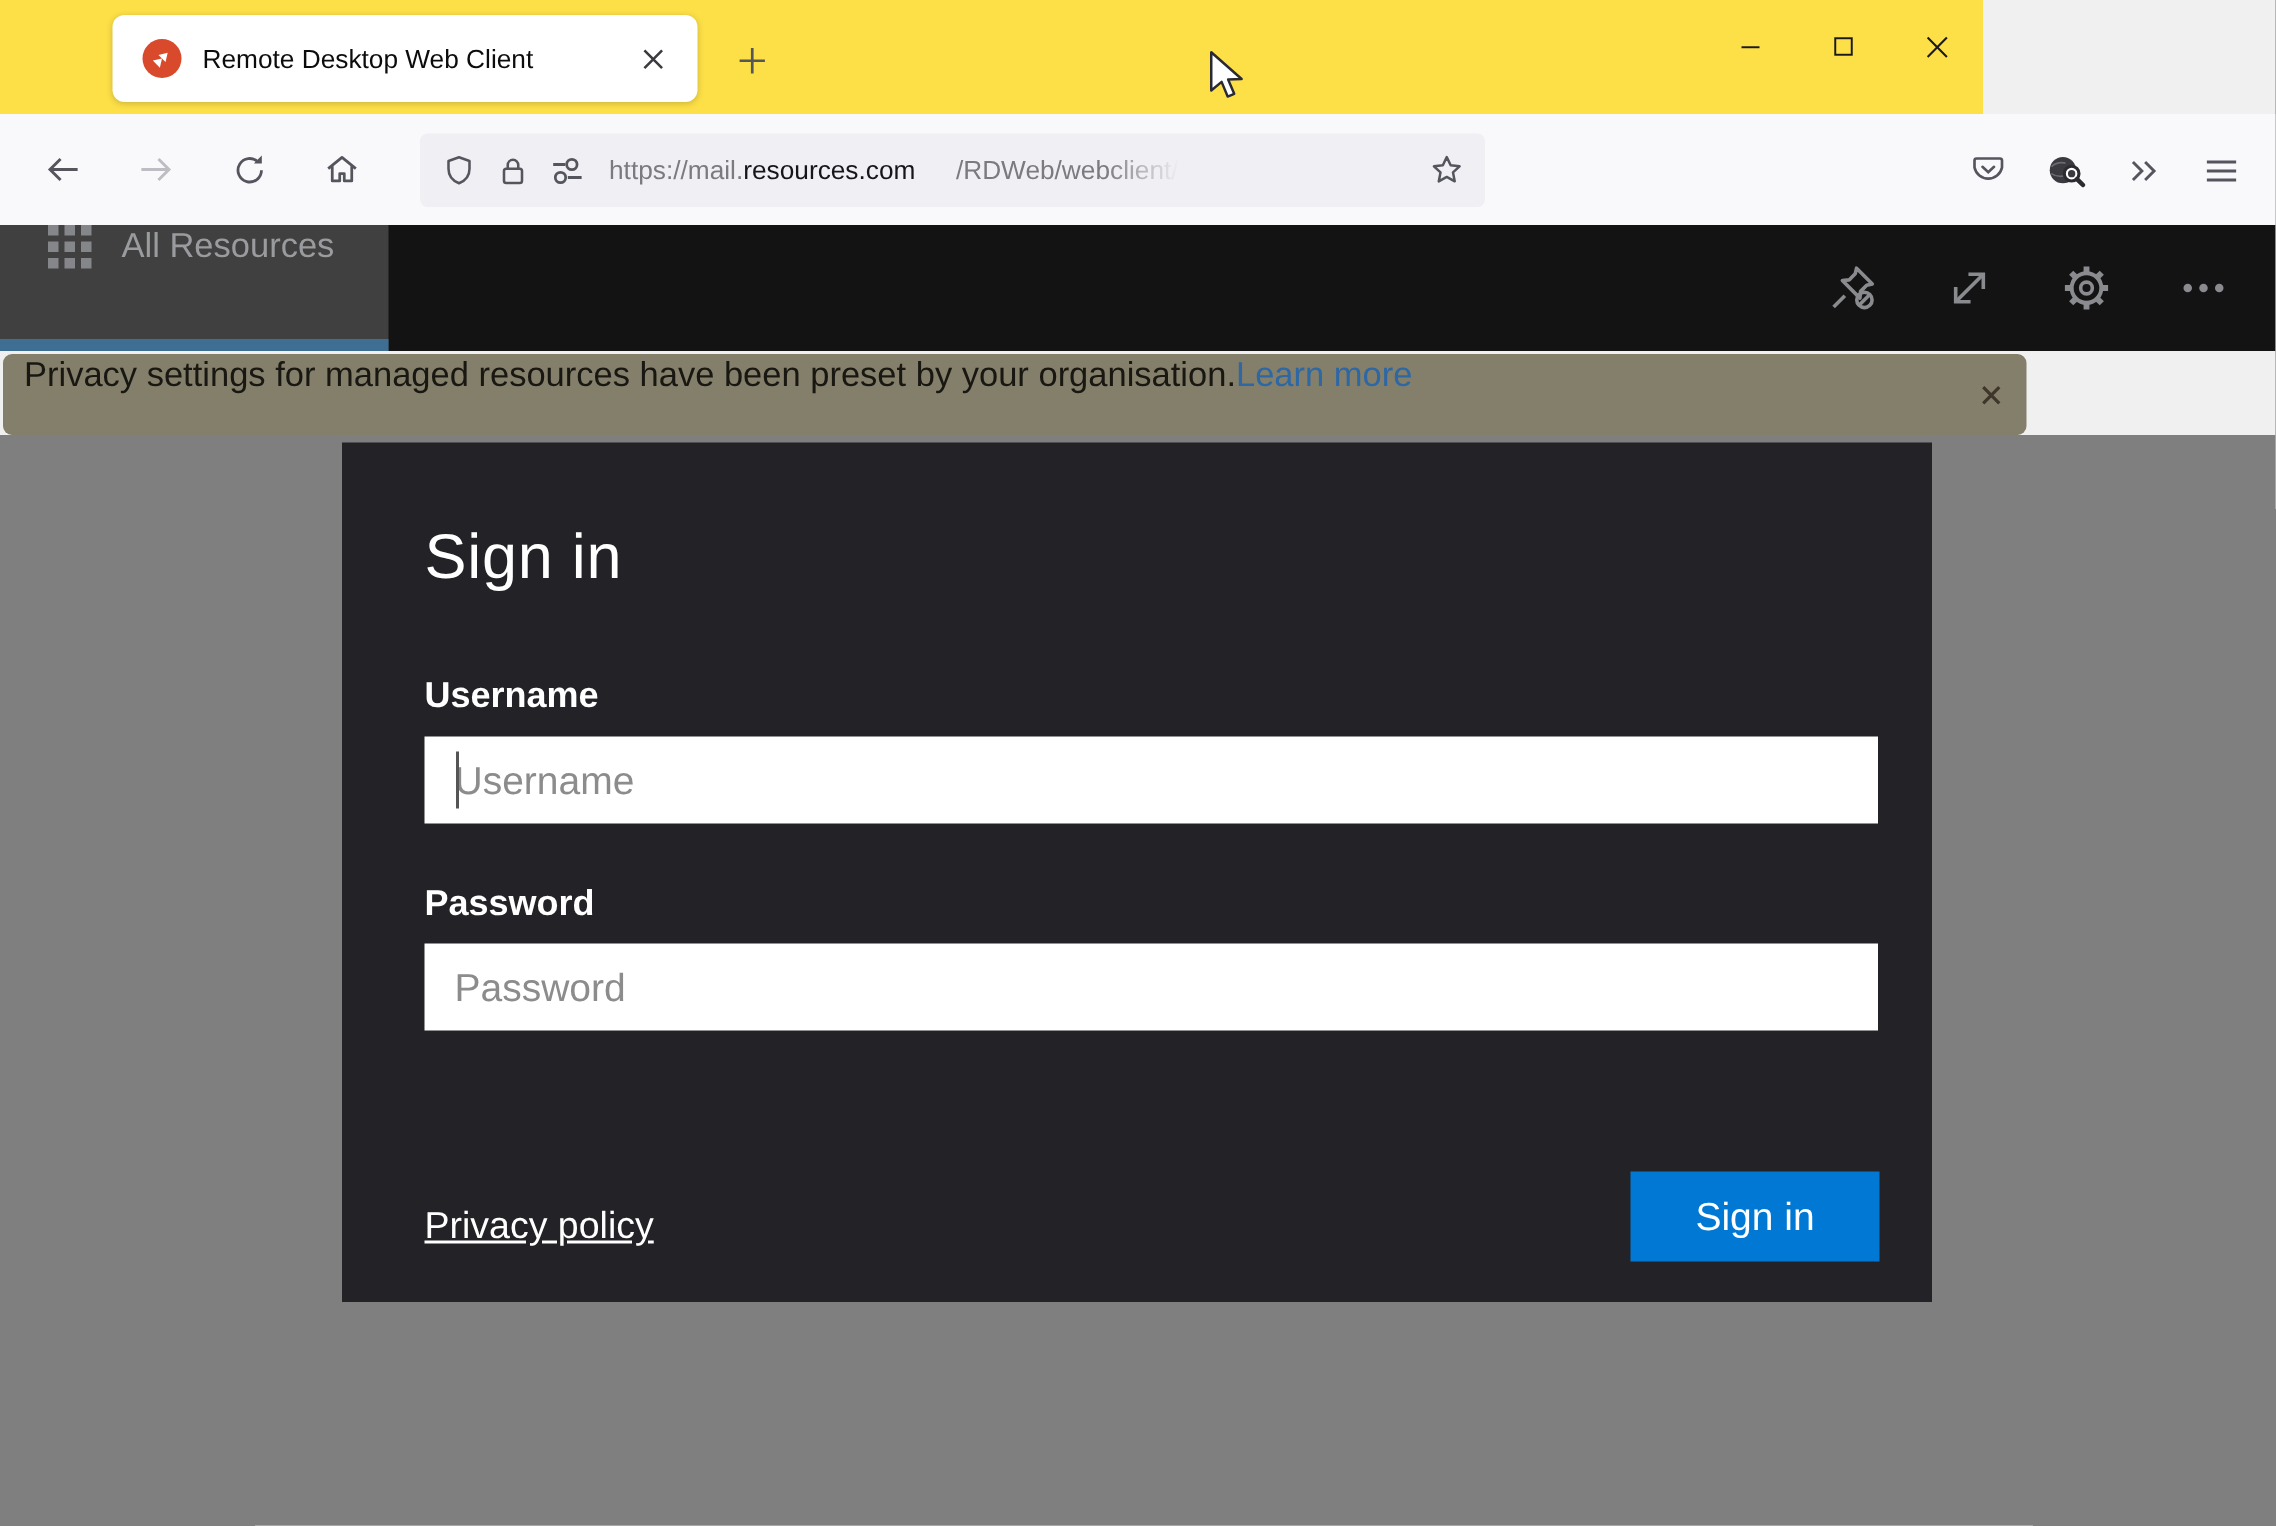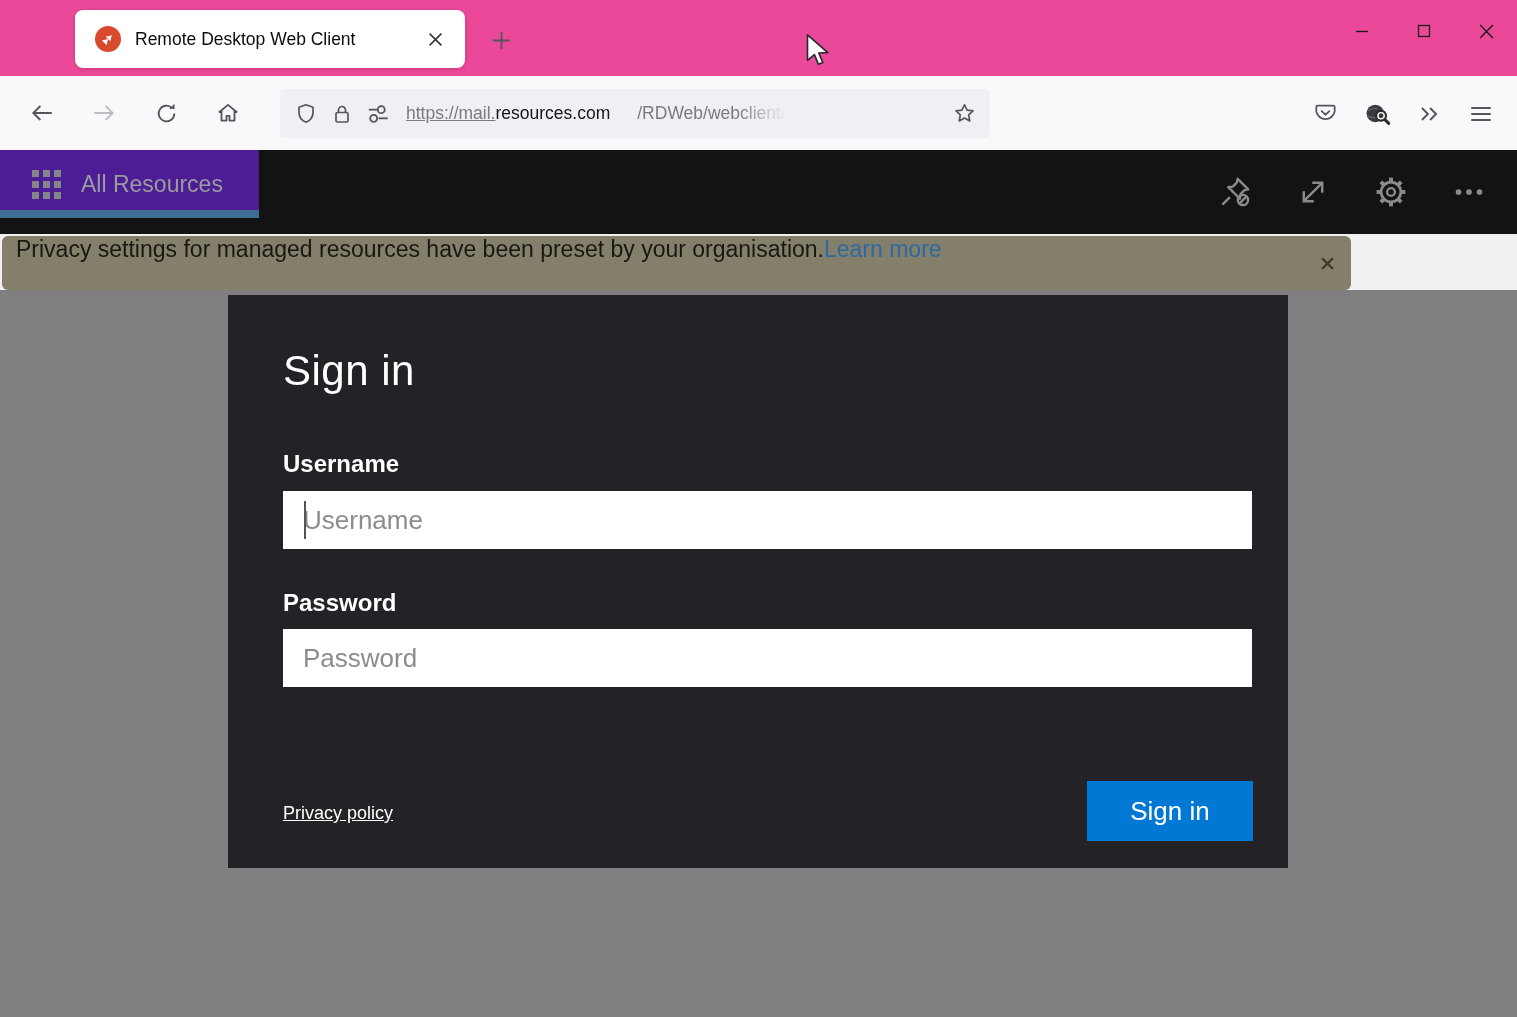--- a/index.html
+++ b/index.html
@@ -9,48 +9,48 @@
     --banner-link-blue:#2d68a5;
     --page-background:#7f7f7f;
     --dialog-background:#232327;
   }
   *{margin:0;padding:0;box-sizing:border-box;}
   html,body{width:1517px;height:1017px;overflow:hidden;}
   body{font-family:"Liberation Sans", sans-serif;background:#f0f0f0;position:relative;}
   svg{display:block;}
 
   
-  .titlebar{position:absolute;left:0;top:0;width:1517px;height:76px;background:#ec4899;}
+  .titlebar{position:absolute;left:0;top:0;width:1322px;height:76px;background:#fde047;}
   .tab{position:absolute;left:75px;top:10px;width:390px;height:58px;background:#ffffff;border-radius:8px;
        box-shadow:0 1px 4px rgba(0,0,0,.18);display:flex;align-items:center;padding:0 14px;}
   .favicon{width:26px;height:26px;border-radius:50%;background:#d84a2b;display:flex;align-items:center;justify-content:center;flex:none;margin-left:6px;}
   .tab-title{font-size:17.5px;color:#0c0c0d;margin-left:14px;flex:1;white-space:nowrap;overflow:hidden;}
   .tab-close{width:32px;height:32px;border:none;background:transparent;display:flex;align-items:center;justify-content:center;border-radius:4px;cursor:default;}
   .newtab{position:absolute;left:482px;top:22px;width:38px;height:36px;border:none;background:transparent;display:flex;align-items:center;justify-content:center;border-radius:4px;}
   .winctrls{position:absolute;right:0;top:0;height:70px;display:flex;}
   .winbtn{width:62px;height:62px;border:none;background:transparent;display:flex;align-items:center;justify-content:center;}
 
   
   .toolbar{position:absolute;left:0;top:76px;width:1517px;height:74px;background:#f9f9fb;display:flex;align-items:center;}
   .navbtn{width:40px;height:40px;border:none;background:transparent;display:flex;align-items:center;justify-content:center;border-radius:4px;flex:none;}
   .urlbar{position:absolute;left:280px;top:13px;width:710px;height:49px;background:#f0f0f4;border-radius:5px;display:flex;align-items:center;padding:0 8px;}
   .urlbar .icn{width:36px;height:36px;display:flex;align-items:center;justify-content:center;flex:none;}
   .url-text{flex:1;font-size:17.5px;white-space:nowrap;overflow:hidden;margin-left:10px;display:flex;}
-  .url-dim{color:#7a7a80;text-decoration:underline;}
+  .url-dim{color:#7a7a80;}
   .url-domain{color:#15151a;}
   .url-fade{color:#7a7a80;-webkit-mask-image:linear-gradient(to right,#000 72%,transparent 100%);
             mask-image:linear-gradient(to right,#000 72%,transparent 100%);padding-left:27px;}
   .searchbox{position:absolute;left:1012px;top:13px;width:223px;height:49px;background:#f0f0f4;border-radius:5px;display:flex;align-items:center;padding:0 10px;}
   .searchbox .label{font-size:17.5px;color:#46464f;margin-left:10px;}
   .tb-right{position:absolute;right:14px;top:13px;height:49px;display:flex;align-items:center;gap:8px;}
   .tbbtn{width:44px;height:44px;border:none;background:transparent;display:flex;align-items:center;justify-content:center;border-radius:4px;}
 
   
   .appheader{position:absolute;left:0;top:150px;width:1517px;height:84px;background:#131314;}
-  .app-tab{position:absolute;left:0;top:0;width:259px;height:68px;background:#4c1d95;display:flex;align-items:center;}
+  .app-tab{position:absolute;left:0;top:0;width:259px;height:84px;background:#404040;display:flex;}
   .app-tab .underline{position:absolute;left:0;bottom:0;width:259px;height:8px;background:var(--tab-underline-blue);}
   .gridicon{display:grid;grid-template-columns:repeat(3,7px);grid-template-rows:repeat(3,7px);gap:4px;margin-left:32px;}
   .gridicon i{background:#85868a;display:block;}
   .app-tab-label{color:#9a9b9e;font-size:23px;margin-left:20px;}
   .ah-icons{position:absolute;right:22px;top:0;height:84px;display:flex;align-items:center;gap:26px;}
   .ahbtn{width:52px;height:52px;border:none;background:transparent;display:flex;align-items:center;justify-content:center;}
 
   
   .banner{position:absolute;left:2px;top:236px;width:1349px;height:54px;background:var(--banner-background);
           border-radius:6px;display:flex;align-items:flex-start;padding:0 14px;}
@@ -66,21 +66,21 @@
   .field-label{position:absolute;left:55px;font-size:24px;font-weight:bold;color:#ffffff;}
   .lbl-user{top:155px;}
   .lbl-pass{top:294px;}
   .txt-wrap{position:absolute;left:55px;width:969px;height:58px;background:#ffffff;}
   .wrap-user{top:196px;}
   .wrap-pass{top:334px;}
   .txt-wrap input{width:100%;height:100%;border:none;outline:none;background:transparent;
       padding:0 20px;font-size:26px;color:#222;font-family:"Liberation Sans",sans-serif;}
   .txt-wrap input::placeholder{color:#8c8c8c;opacity:1;}
   .caret{position:absolute;left:21px;top:10px;width:2px;height:38px;background:#555;}
-  .privacy-link{position:absolute;left:55px;top:508px;font-size:18px;color:#ffffff;text-decoration:underline;cursor:pointer;}
+  .privacy-link{position:absolute;left:55px;top:508px;font-size:25px;color:#ffffff;text-decoration:underline;cursor:pointer;}
   .signin-btn{position:absolute;left:859px;top:486px;width:166px;height:60px;border:none;
       background:var(--accent-blue-button);color:#ffffff;font-size:26px;font-family:"Liberation Sans",sans-serif;cursor:pointer;}
 
   
   .cursor{position:absolute;left:803px;top:33px;pointer-events:none;z-index:50;}
 </style>
 </head>
 <body>
 
 <div class="titlebar">

